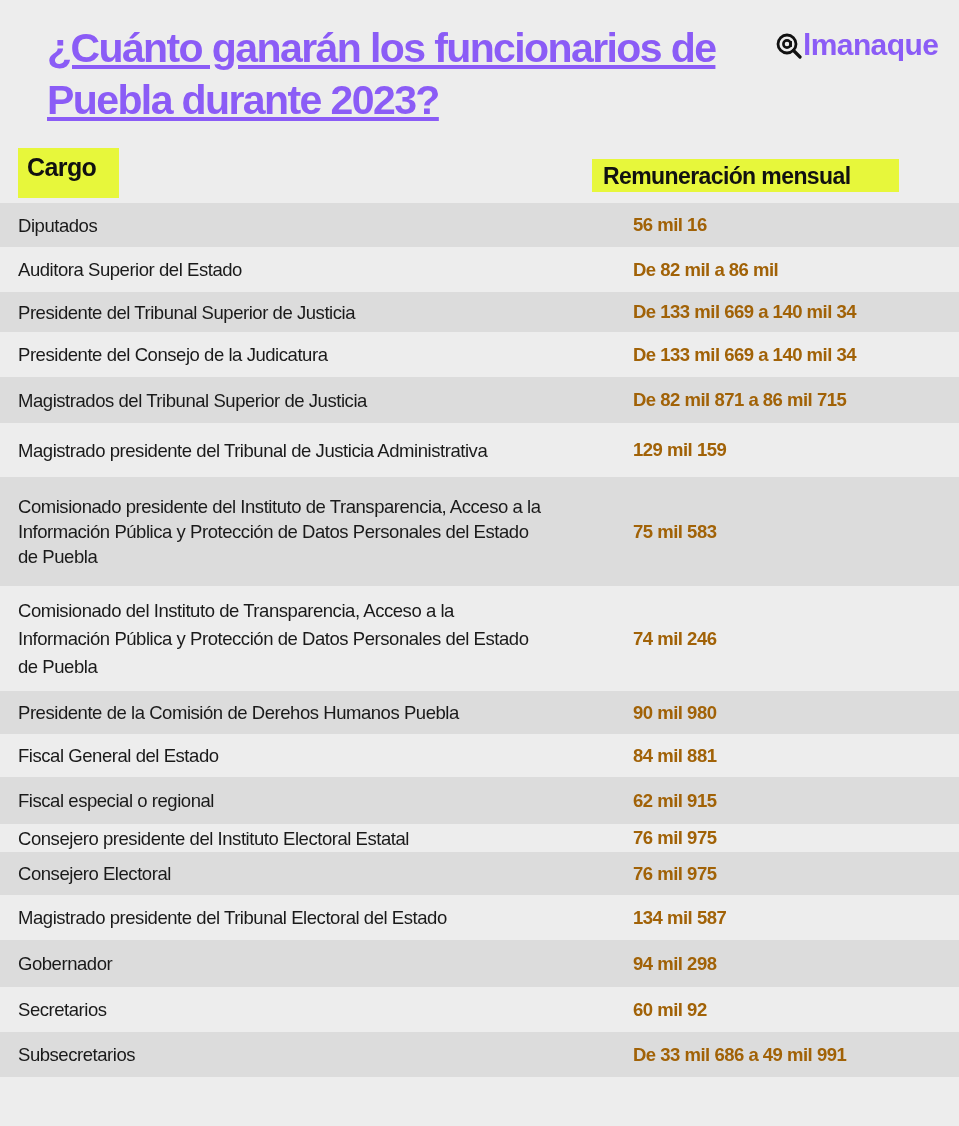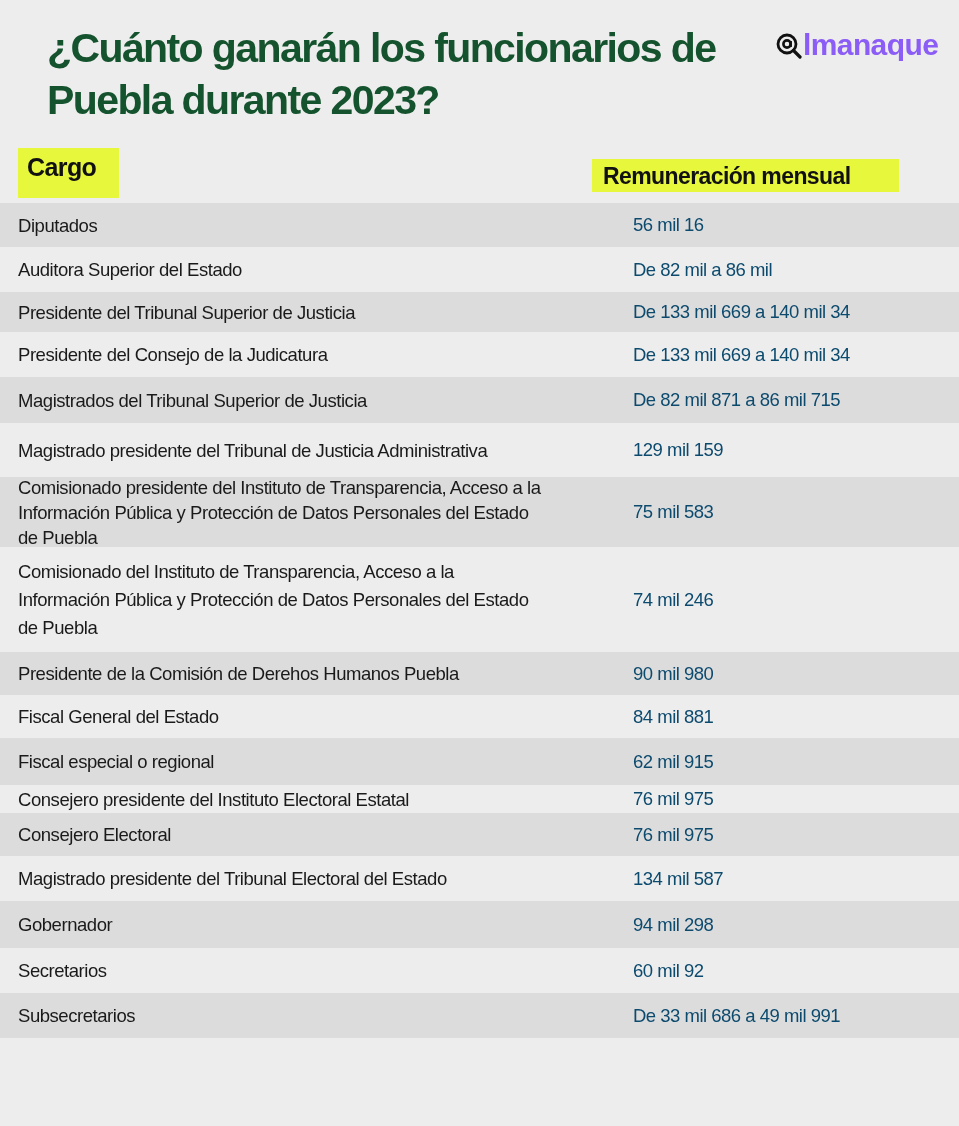--- a/index.html
+++ b/index.html
@@ -11,21 +11,22 @@
     position: relative;
   }
   .title {
     position: absolute;
     left: 47px; top: 22px;
     width: 720px;
     font-size: 41px;
     font-weight: bold;
     line-height: 52px;
     letter-spacing: -1.6px;
-    color: #14532d;
+    color: #8b5cf6;
+    text-decoration: underline;
   }
   .logo {
     position: absolute;
     left: 776px; top: 28px;
     font-size: 30px;
     font-weight: bold;
     letter-spacing: -0.6px;
     color: #8b5cf6;
     display: flex; align-items: center;
   }
@@ -65,23 +66,23 @@
   .cell-cargo {
     position: absolute; left: 18px;
     width: 590px;
     font-size: 18.5px; font-weight: normal;
     letter-spacing: -0.45px;
     line-height: 25px;
     color: #1a1a1a;
   }
   .cell-rem {
     position: absolute; left: 633px;
-    font-size: 18.5px; font-weight: normal;
+    font-size: 18.5px; font-weight: bold;
     letter-spacing: -0.5px;
-    color: #0c4a6e;
+    color: #a16207;
   }
   .footer {
     position: absolute;
     right: 23px; top: 1090px;
     font-size: 19px;
     color: #4d7c0f;
     letter-spacing: -0.3px;
     margin-top: 40px;
   }
 </style>
@@ -123,21 +124,21 @@
     <div class="cell-rem">De 133 mil 669 a 140 mil 34</div>
   </div>
   <div class="row gray" style="height:46px">
     <div class="cell-cargo">Magistrados del Tribunal Superior de Justicia</div>
     <div class="cell-rem">De 82 mil 871 a 86 mil 715</div>
   </div>
   <div class="row light" style="height:54px">
     <div class="cell-cargo">Magistrado presidente del Tribunal de Justicia Administrativa</div>
     <div class="cell-rem">129 mil 159</div>
   </div>
-  <div class="row gray" style="height:70px">
+  <div class="row gray" style="height:109px">
     <div class="cell-cargo" style="width:530px;line-height:25px">Comisionado presidente del Instituto de Transparencia, Acceso a la Información Pública y Protección de Datos Personales del Estado de Puebla</div>
     <div class="cell-rem">75 mil 583</div>
   </div>
   <div class="row light" style="height:105px">
     <div class="cell-cargo" style="width:515px;line-height:28px">Comisionado del Instituto de Transparencia, Acceso a la Información Pública y Protección de Datos Personales del Estado de Puebla</div>
     <div class="cell-rem">74 mil 246</div>
   </div>
   <div class="row gray" style="height:43px">
     <div class="cell-cargo">Presidente de la Comisión de Derehos Humanos Puebla</div>
     <div class="cell-rem">90 mil 980</div>

